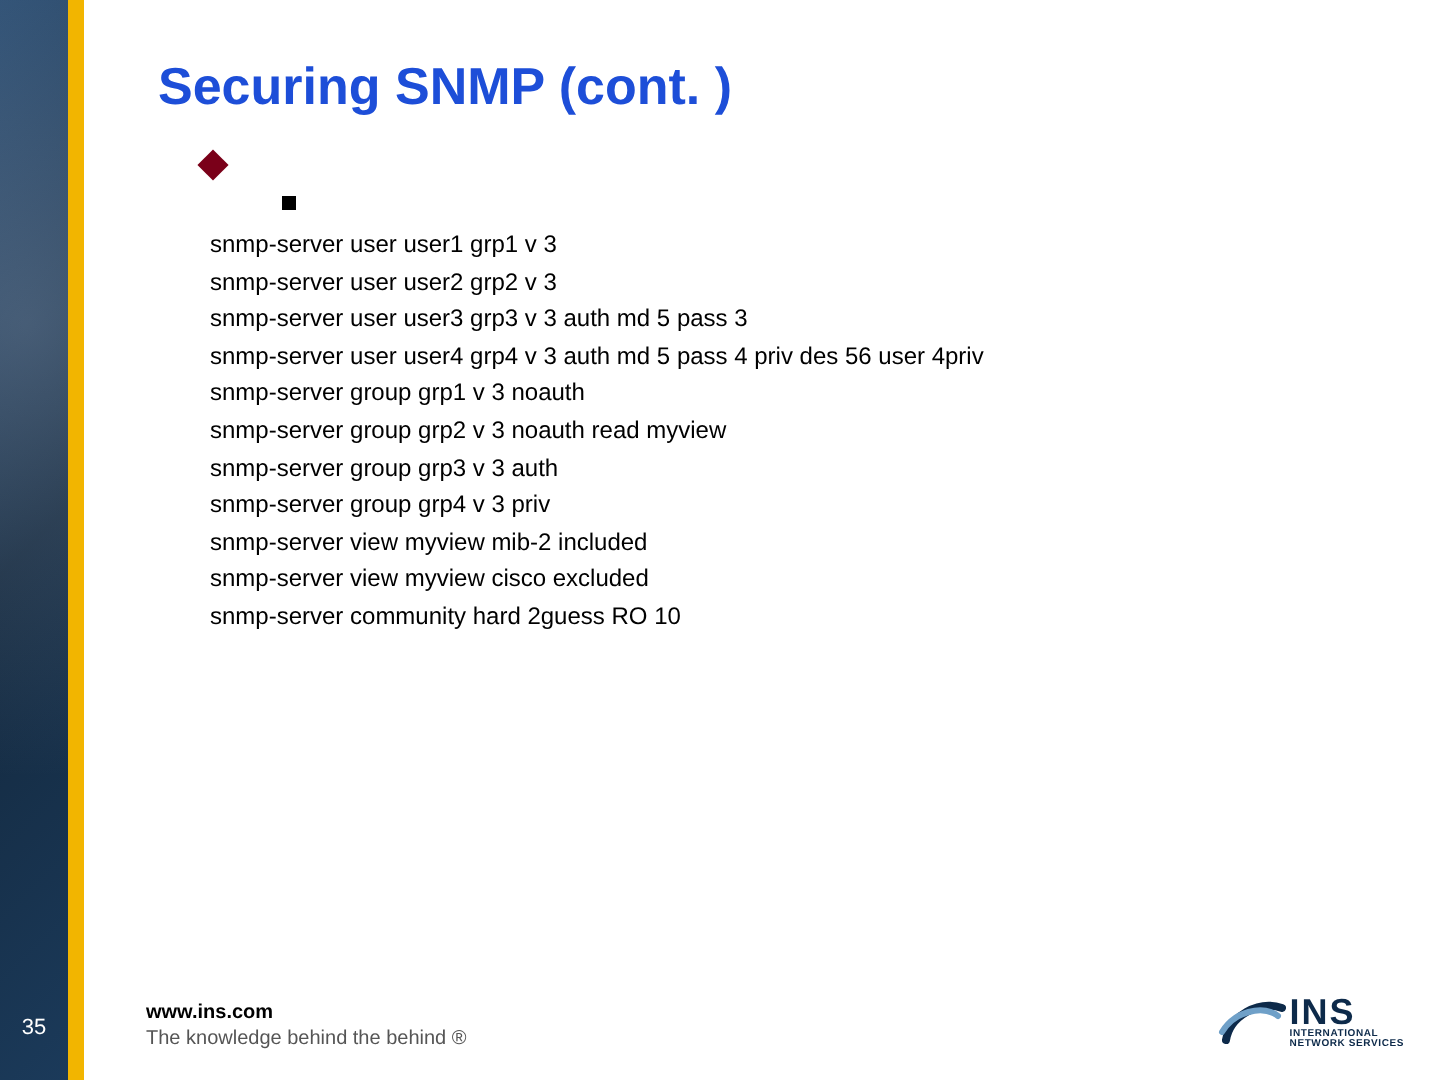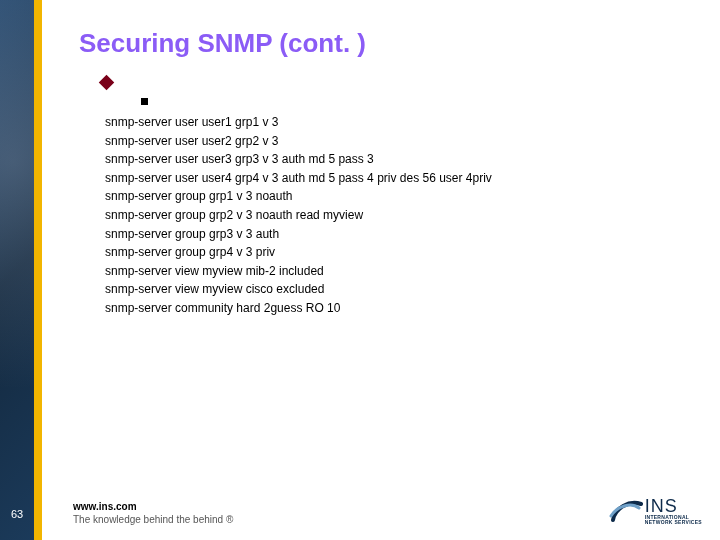--- a/index.html
+++ b/index.html
@@ -2,46 +2,46 @@
 <html><head>
 <meta charset="utf-8">
 <style>
 html,body{margin:0;padding:0}
 body{width:720px;height:540px;background:#fff;font-family:Arial,Helvetica,sans-serif;position:relative;overflow:hidden}
 .yellow-bar{position:absolute;left:34px;top:0;width:8px;height:540px;background:#f2b500;z-index:2}
 .sidebar-img{position:absolute;left:0;top:0;width:34px;height:540px;background:#1b3a5a;z-index:1}
 .sidebar-img::before{content:"";position:absolute;inset:0;background:linear-gradient(135deg,#2a4d72 0%,#12263a 50%,#1b3a5a 100%);opacity:.9}
 .sidebar-img::after{content:"";position:absolute;inset:0;background:radial-gradient(circle at 40% 30%,rgba(200,210,230,.25),transparent 60%)}
 .slide{position:absolute;left:55px;top:0;right:0;bottom:0}
-h1{margin:0;padding:28px 0 12px 24px;font-size:26px;font-weight:bold;color:#8b5cf6}
+h1{margin:0;padding:28px 0 12px 24px;font-size:26px;font-weight:bold;color:#1d4ed8}
 .bullet-row{display:flex;align-items:center;margin:6px 0 4px 46px}
 .diamond{width:11px;height:11px;background:#7a0019;transform:rotate(45deg);flex:0 0 auto;margin-right:10px}
 .bullet-text{font-size:23px;font-weight:bold;color:#000}
 .sub-row{display:flex;align-items:center;margin:10px 0 8px 86px}
 .square{width:7px;height:7px;background:#000;flex:0 0 auto;margin-right:10px}
 .sub-text{font-family:"Courier New",monospace;font-size:20px;font-style:italic;color:#000}
 .code-block{margin:4px 0 0 50px;font-family:Liberation Sans, sans-serif;font-size:12px;line-height:1.55;color:#000;white-space:pre}
 .footer{position:absolute;left:55px;bottom:14px;display:flex;align-items:center}
 .pagenum{position:absolute;left:0;bottom:20px;width:34px;text-align:center;color:#fff;font-size:11px;z-index:3}
 .footer-text{margin-left:18px;line-height:1.25}
 .footer-text .url{font-size:10px;font-weight:bold;color:#000}
 .footer-text .tag{font-size:10px;color:#555}
 .logo{position:absolute;right:18px;bottom:12px;display:flex;align-items:center;gap:2px}
 .logo-swoosh{width:34px;height:34px;position:relative}
 .logo-swoosh svg{width:34px;height:34px}
 .logo-txt{display:flex;flex-direction:column;line-height:1}
-.logo-big{font-size:18px;font-weight:normal;color:#0d2a4a;letter-spacing:1px}
+.logo-big{font-size:18px;font-weight:bold;color:#0d2a4a;letter-spacing:1px}
 .logo-small{font-size:5px;letter-spacing:.3px;color:#0d2a4a;font-weight:bold}
 </style>
 </head>
 <body>
 
 <div class="sidebar-img"></div>
 <div class="yellow-bar"></div>
-<div class="pagenum">63</div>
+<div class="pagenum">35</div>
 
 <div class="slide">
   <h1>Securing SNMP (cont. )</h1>
 
   <div class="bullet-row">
     <span class="diamond"></span>
   </div>
 
   <div class="sub-row">
     <span class="square"></span>

